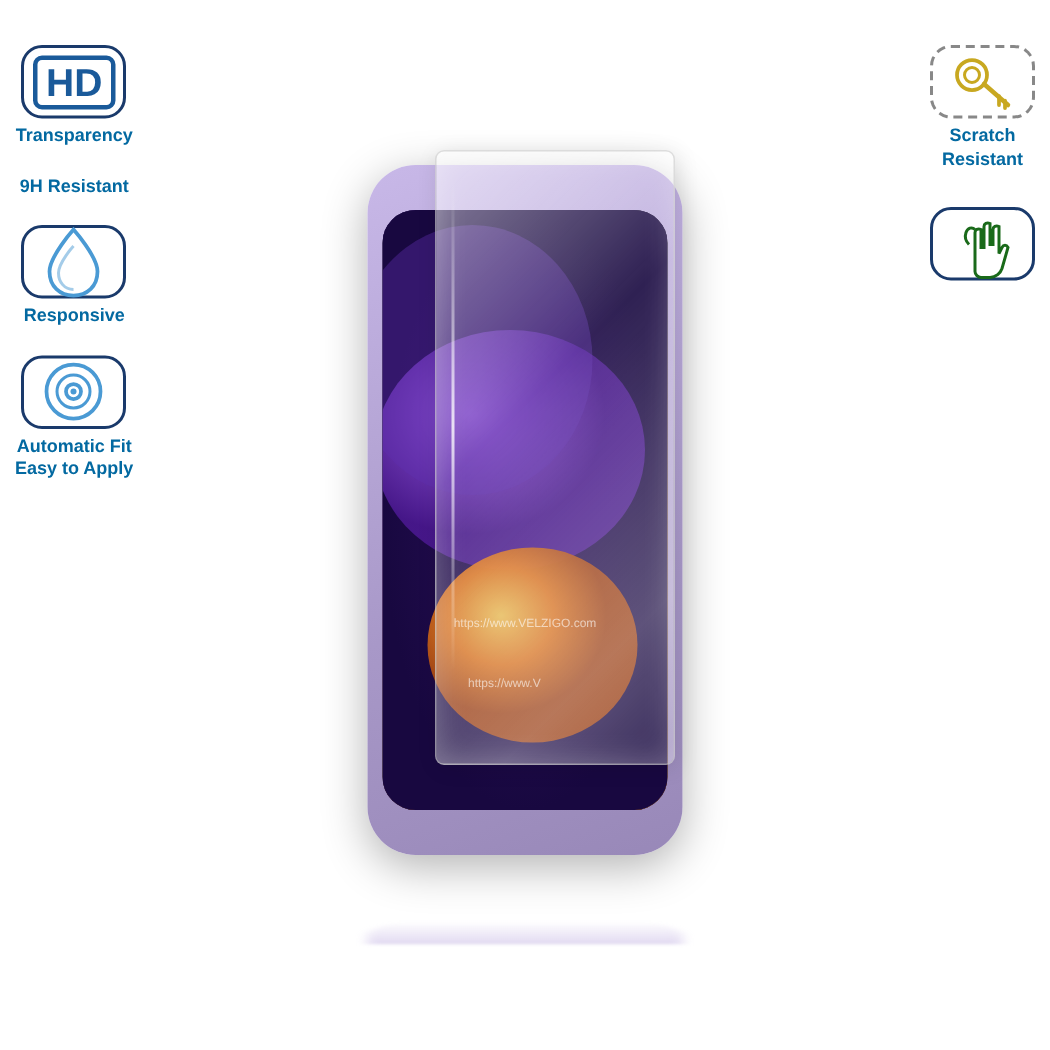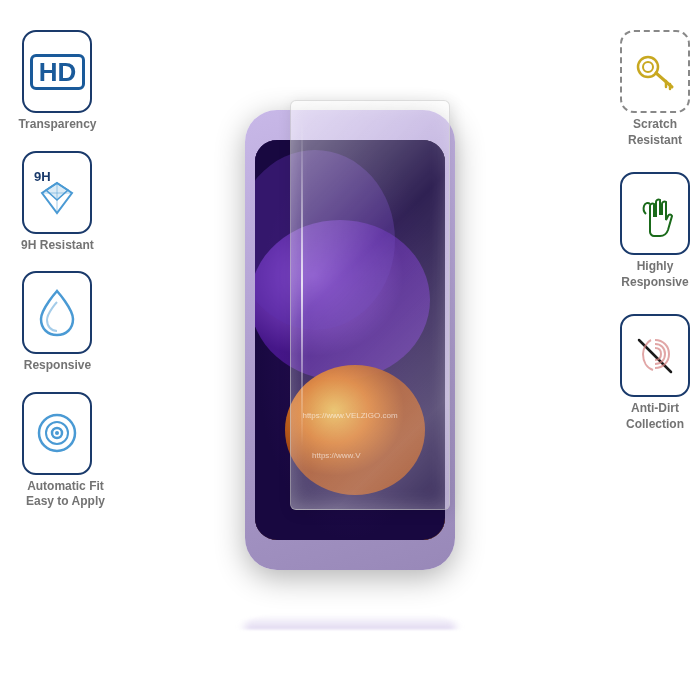--- a/index.html
+++ b/index.html
@@ -45,33 +45,33 @@
 
     .feature-item {
       display: flex;
       flex-direction: column;
       align-items: center;
       gap: 4px;
     }
 
     .feature-icon-box {
       width: 70px;
-      height: 83px;
+      height: 49px;
       border: 2px solid #1a3a6b;
       border-radius: 14px;
       display: flex;
       align-items: center;
       justify-content: center;
       background: #fff;
     }
 
     .feature-label {
       font-size: 12px;
       font-weight: 600;
-      color: #737373;
+      color: #0369a1;
       text-align: center;
       line-height: 1.3;
     }
 
     
     .phone-container {
       position: absolute;
       left: 50%;
       top: 50%;
       transform: translate(-50%, -50%);
@@ -208,29 +208,20 @@
   <div class="left-features">
 
     <div class="feature-item">
       <div class="feature-icon-box">
         <span class="hd-text">HD</span>
       </div>
       <span class="feature-label">Transparency</span>
     </div>
 
     <div class="feature-item">
-      <div class="feature-icon-box">
-        <svg width="54" height="54" viewBox="0 0 54 54">
-          <text x="4" y="16" font-size="13" font-weight="700" fill="#1a3a6b">9H</text>
-          <polygon points="27,18 42,28 27,48 12,28" fill="none" stroke="#4a9ad4" stroke-width="2"></polygon>
-          <polygon points="27,18 38,25 27,35 16,25" fill="rgba(74,154,212,0.2)" stroke="#4a9ad4" stroke-width="1.5"></polygon>
-          <line x1="27" y1="18" x2="27" y2="48" stroke="#4a9ad4" stroke-width="1" opacity="0.5"></line>
-          <line x1="12" y1="28" x2="42" y2="28" stroke="#4a9ad4" stroke-width="1" opacity="0.5"></line>
-        </svg>
-      </div>
       <span class="feature-label">9H Resistant</span>
     </div>
 
     <div class="feature-item">
       <div class="feature-icon-box">
         <svg width="44" height="52" viewBox="0 0 44 52">
           <path d="M22 4 C22 4 6 22 6 32 C6 42 13 48 22 48 C31 48 38 42 38 32 C38 22 22 4 22 4Z" fill="none" stroke="#4a9ad4" stroke-width="2.5"></path>
           <path d="M22 15 C22 15 12 26 12 33 C12 39 16 44 22 44" fill="none" stroke="#4a9ad4" stroke-width="2" opacity="0.5"></path>
         </svg>
       </div>
@@ -239,21 +230,21 @@
 
     <div class="feature-item">
       <div class="feature-icon-box">
         <svg width="52" height="52" viewBox="0 0 52 52">
           <circle cx="26" cy="26" r="18" fill="none" stroke="#4a9ad4" stroke-width="2.5"></circle>
           <circle cx="26" cy="26" r="11" fill="none" stroke="#4a9ad4" stroke-width="2"></circle>
           <circle cx="26" cy="26" r="5" fill="none" stroke="#4a9ad4" stroke-width="2.5"></circle>
           <circle cx="26" cy="26" r="2" fill="#4a9ad4"></circle>
         </svg>
       </div>
-      <span class="feature-label" style="text-align:center;margin-left:16px;">Automatic Fit<br>Easy to Apply</span>
+      <span class="feature-label" style="text-align:center;">Automatic Fit<br>Easy to Apply</span>
     </div>
 
   </div>
 
   <div class="phone-container">
     <div class="phone-wrapper">
 
       <div class="phone-body">
         <div class="phone-screen">
           <div class="screen-wallpaper">
@@ -314,33 +305,18 @@
 
 
     <div class="feature-item">
       <div class="feature-icon-box">
         <svg width="50" height="52" viewBox="0 0 50 52">
 
           <path d="M20 38 L20 18 C20 16 22 15 24 16 L24 28 L26 28 L26 14 C26 12 28 11 30 12 L30 26 L32 26 L32 16 C32 14 34 13 36 14 L36 32 L38 28 C39 26 41 26 42 28 L38 42 C37 45 34 48 30 48 L24 48 C22 48 20 46 20 44 Z" fill="none" stroke="#1a6a1a" stroke-width="2"></path>
           <path d="M16 26 C14 24 13 21 14 18 C15 15 18 14 20 16" fill="none" stroke="#1a6a1a" stroke-width="2"></path>
         </svg>
       </div>
-      <span class="feature-label">Highly<br>Responsive</span>
-    </div>
-
-    <div class="feature-item">
-      <div class="feature-icon-box">
-        <svg width="52" height="52" viewBox="0 0 52 52">
-
-          <line x1="10" y1="10" x2="42" y2="42" stroke="#1a1a1a" stroke-width="2.5" stroke-linecap="round"></line>
-
-          <path d="M26 10 C34 10 40 16 40 24 C40 32 34 38 26 38" fill="none" stroke="#d48080" stroke-width="2" opacity="0.7"></path>
-          <path d="M26 14 C32 14 36 18 36 24 C36 30 32 34 26 34" fill="none" stroke="#d48080" stroke-width="2" opacity="0.7"></path>
-          <path d="M26 18 C30 18 32 20 32 24 C32 28 30 30 26 30" fill="none" stroke="#d48080" stroke-width="2" opacity="0.7"></path>
-          <path d="M22 10 C18 12 14 18 14 24 C14 32 18 38 24 40" fill="none" stroke="#d48080" stroke-width="2" opacity="0.7"></path>
-        </svg>
-      </div>
-      <span class="feature-label">Anti-Dirt<br>Collection</span>
-    </div>
+    </div>
+
 
   </div>
 
 </div>
 
 </body></html>

